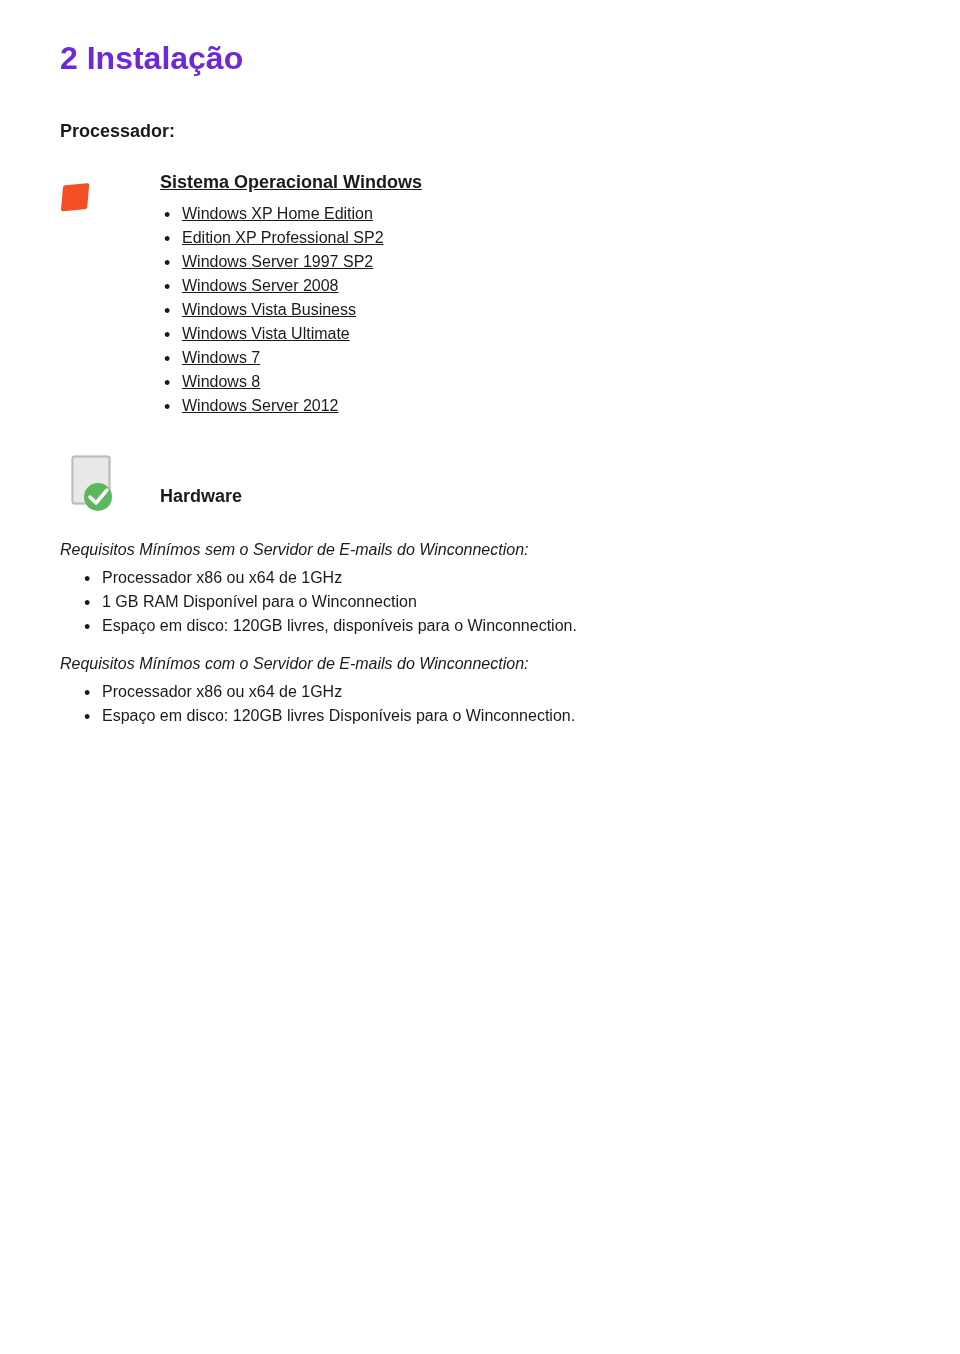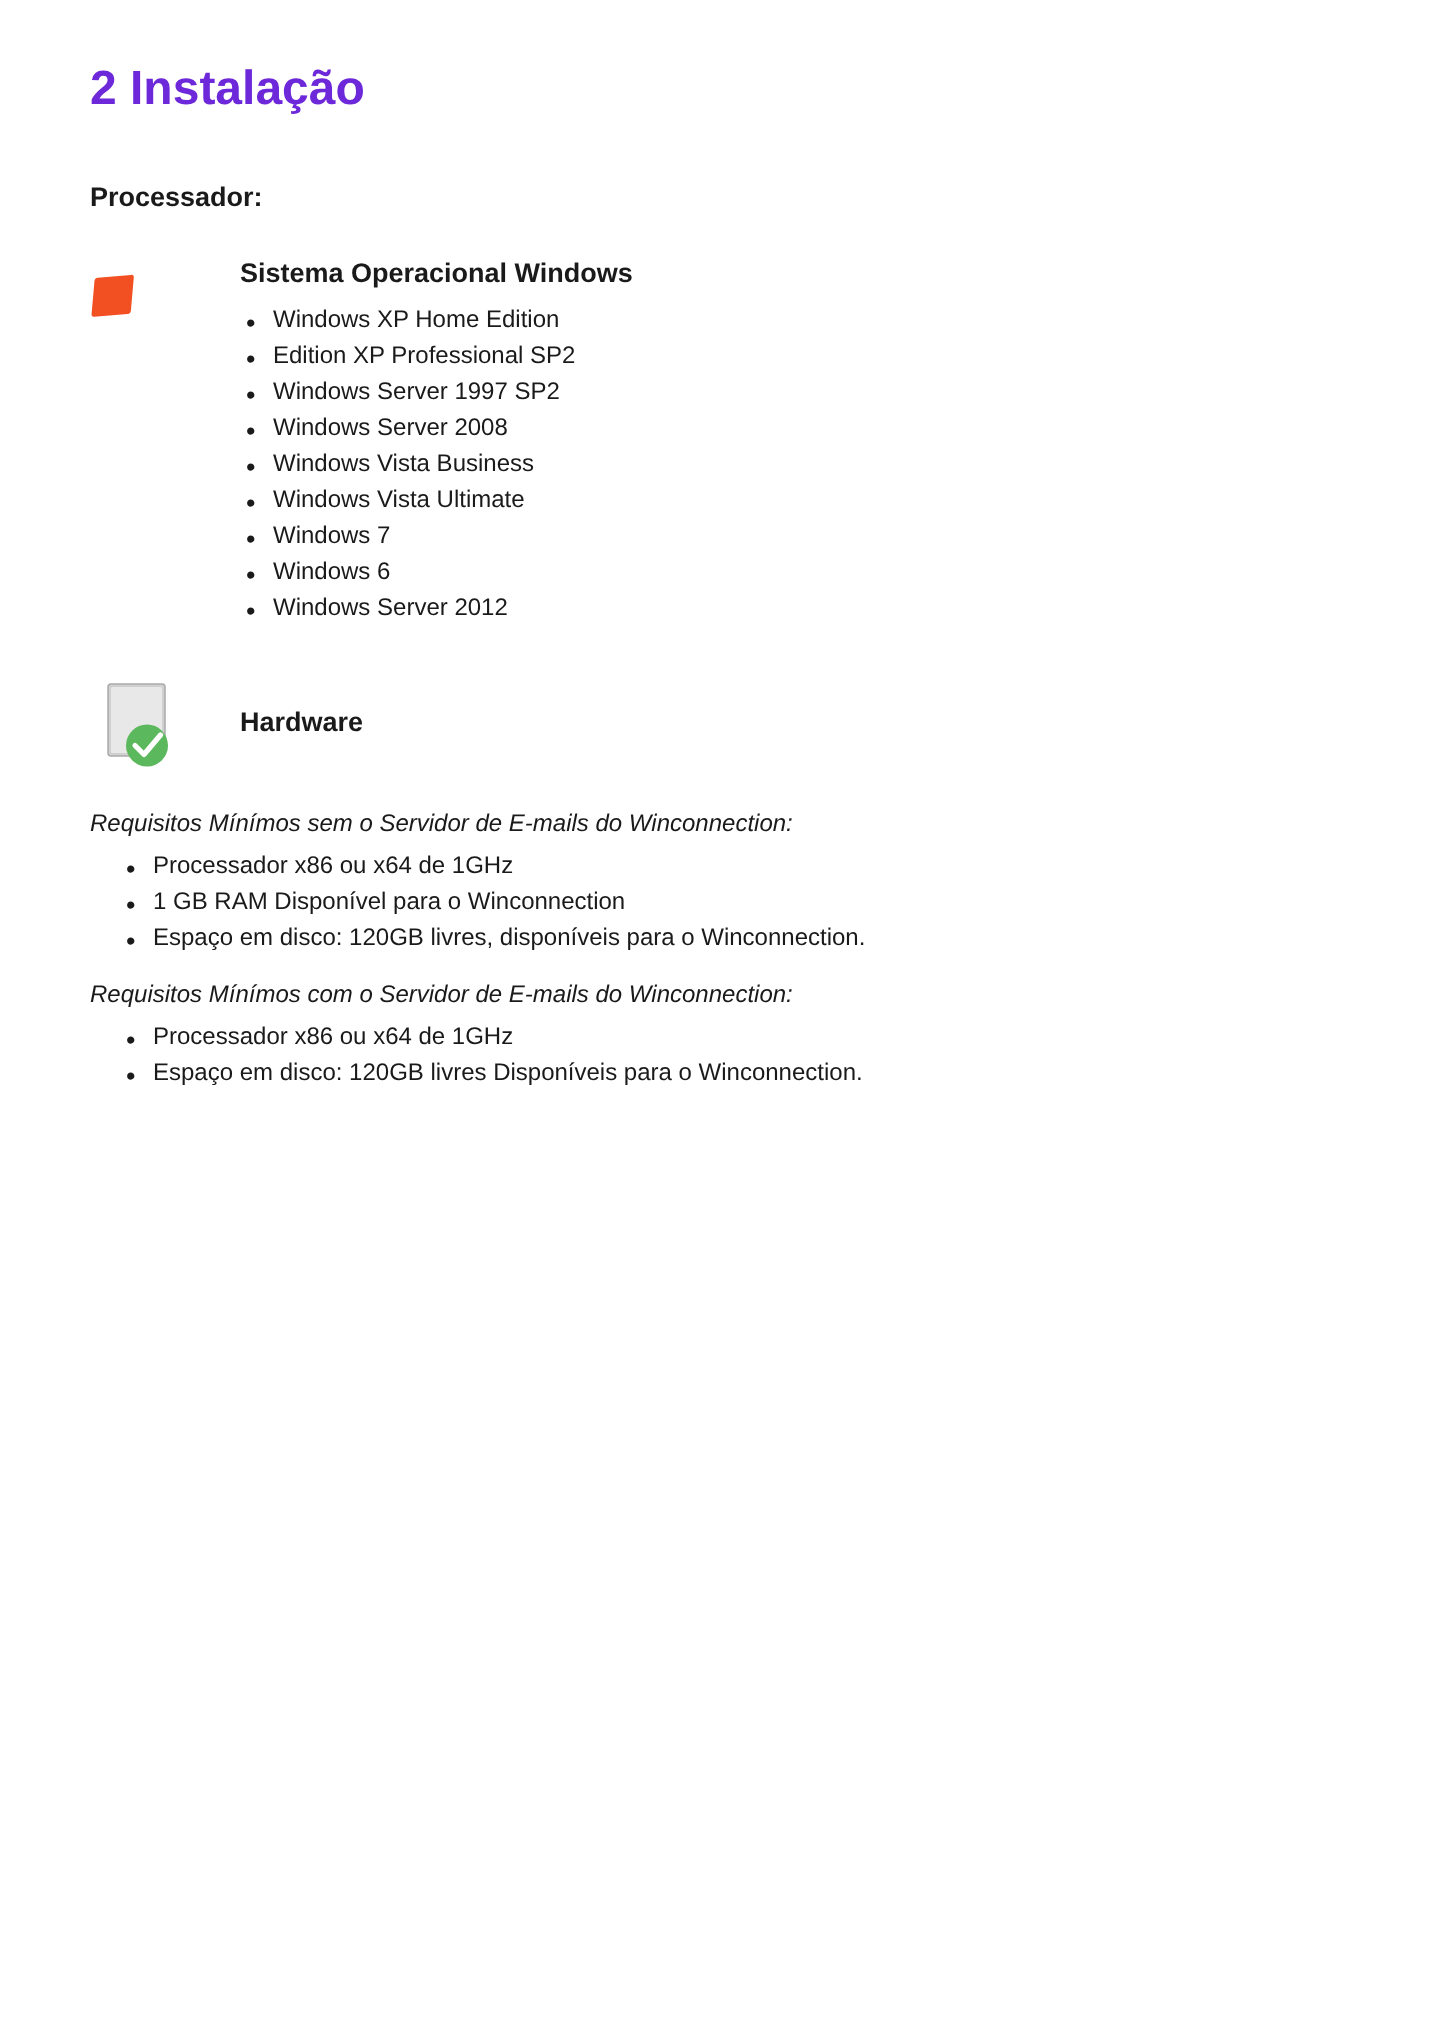--- a/index.html
+++ b/index.html
@@ -29,20 +29,21 @@
       font-size: 18px;
       font-weight: bold;
       color: #1a1a1a;
       margin-bottom: 30px;
     }
 
     .os-section {
       display: flex;
       align-items: flex-start;
       margin-bottom: 30px;
+      text-decoration: underline;
     }
 
     .os-icon {
       width: 70px;
       height: 70px;
       margin-right: 30px;
       flex-shrink: 0;
       margin-top: 5px;
     }
 
@@ -72,21 +73,21 @@
       content: "•";
       position: absolute;
       left: 4px;
       color: #1a1a1a;
       font-size: 18px;
       line-height: 1.2;
     }
 
     .hardware-section {
       display: flex;
-      align-items: flex-start;
+      align-items: center;
       margin-bottom: 20px;
       margin-top: 30px;
     }
 
     .hw-icon {
       width: 70px;
       height: 70px;
       margin-right: 30px;
       flex-shrink: 0;
     }
@@ -155,21 +156,21 @@
   <div class="os-content">
     <div class="os-title">Sistema Operacional Windows</div>
     <ul class="bullet-list">
       <li>Windows XP Home Edition</li>
       <li>Edition XP Professional SP2</li>
       <li>Windows Server 1997 SP2</li>
       <li>Windows Server 2008</li>
       <li>Windows Vista Business</li>
       <li>Windows Vista Ultimate</li>
       <li>Windows 7</li>
-      <li>Windows 6</li>
+      <li>Windows 8</li>
       <li>Windows Server 2012</li>
     </ul>
   </div>
 </div>
 
 <div class="hardware-section">
 
   <div class="hw-icon">
     <svg width="65" height="65" viewBox="0 0 65 65" xmlns="http://www.w3.org/2000/svg">
 

